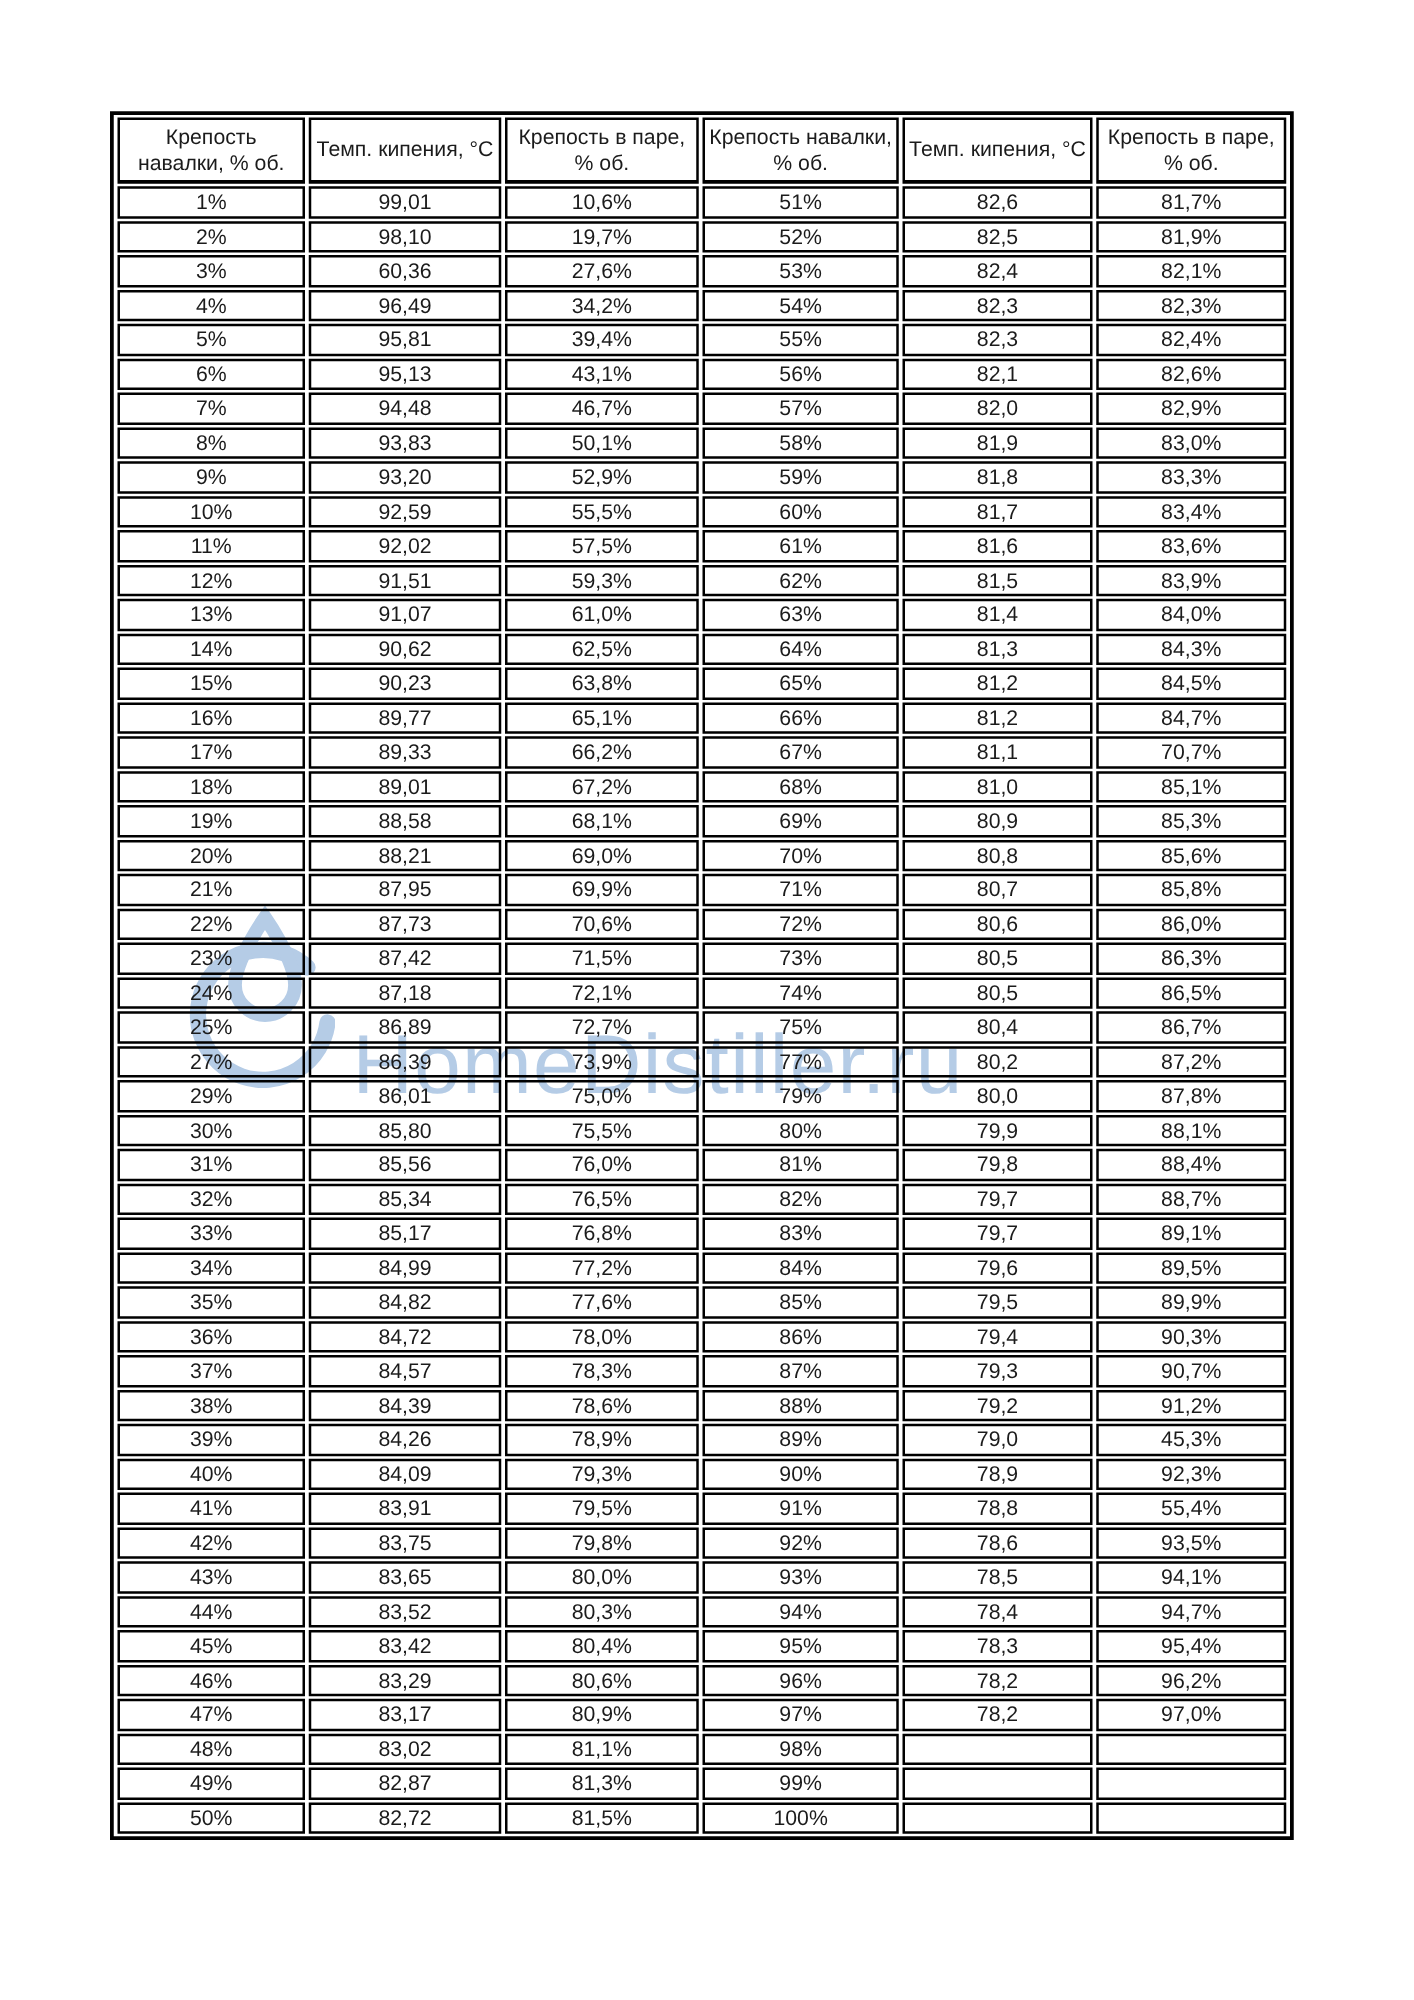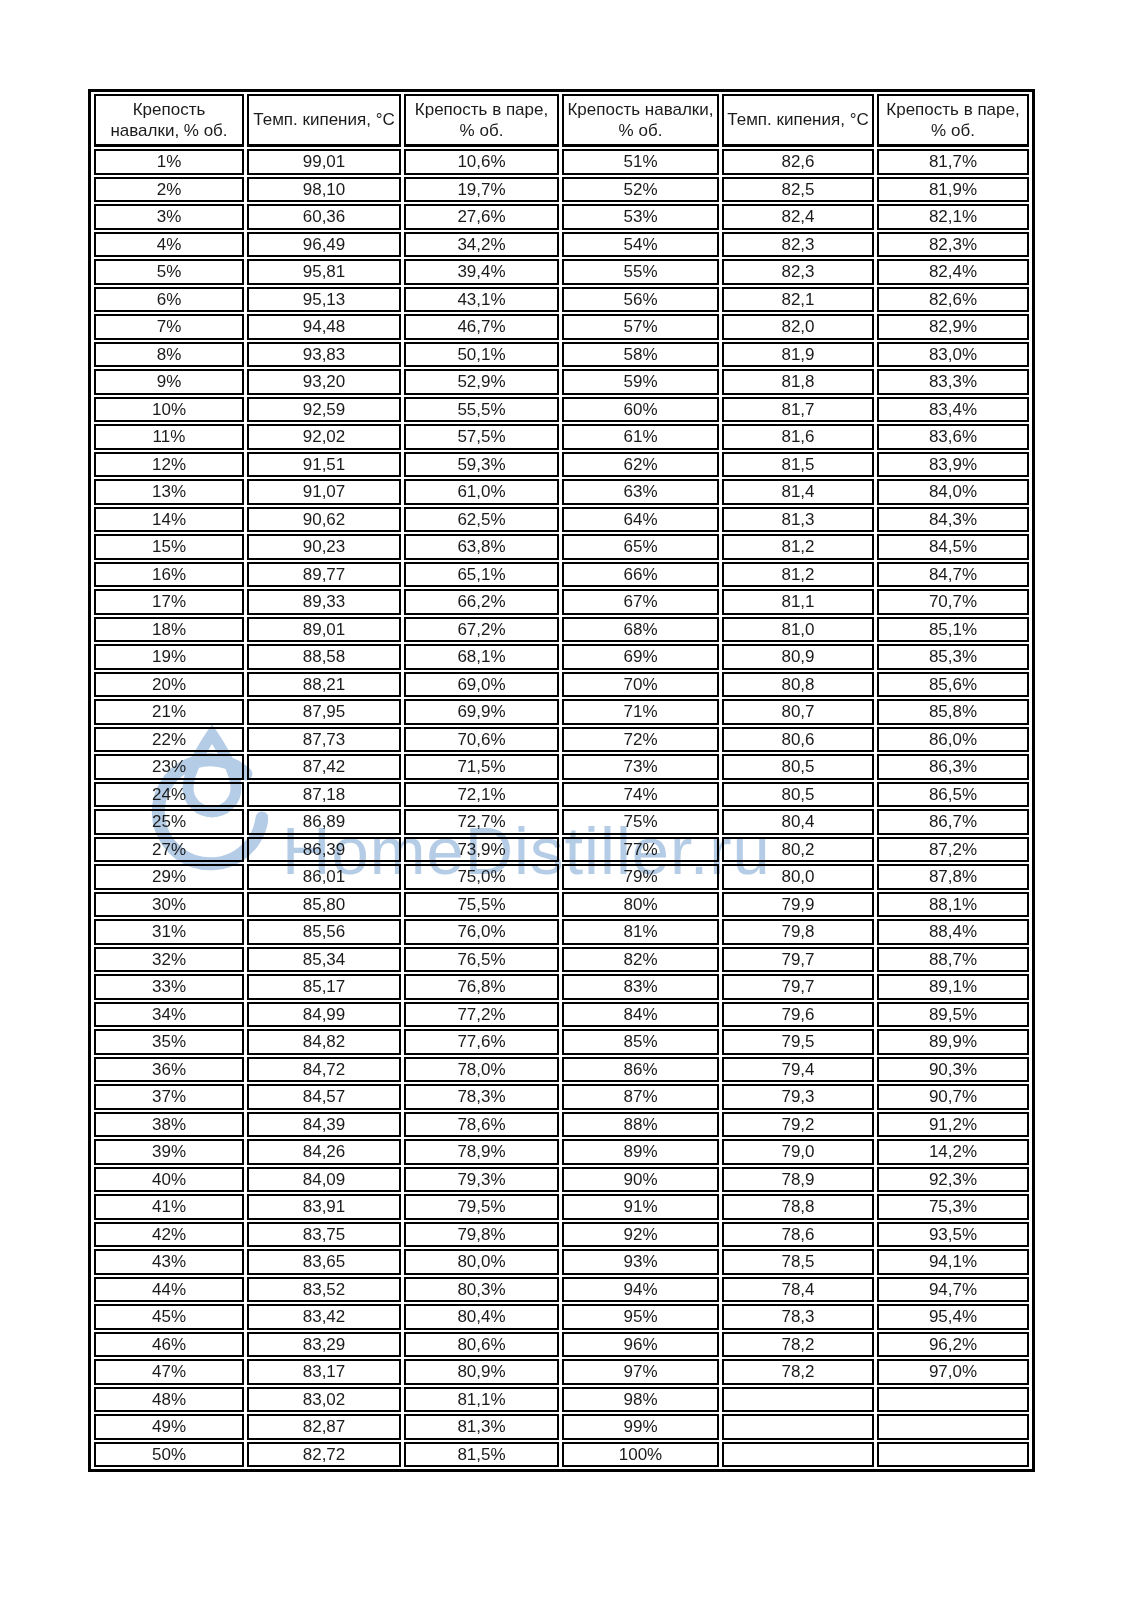--- a/index.html
+++ b/index.html
@@ -396,37 +396,37 @@
           <td>88%</td>
           <td>79,2</td>
           <td>91,2%</td>
         </tr>
         <tr>
           <td>39%</td>
           <td>84,26</td>
           <td>78,9%</td>
           <td>89%</td>
           <td>79,0</td>
-          <td>14,2%</td>
+          <td>45,3%</td>
         </tr>
         <tr>
           <td>40%</td>
           <td>84,09</td>
           <td>79,3%</td>
           <td>90%</td>
           <td>78,9</td>
           <td>92,3%</td>
         </tr>
         <tr>
           <td>41%</td>
           <td>83,91</td>
           <td>79,5%</td>
           <td>91%</td>
           <td>78,8</td>
-          <td>75,3%</td>
+          <td>55,4%</td>
         </tr>
         <tr>
           <td>42%</td>
           <td>83,75</td>
           <td>79,8%</td>
           <td>92%</td>
           <td>78,6</td>
           <td>93,5%</td>
         </tr>
         <tr>

